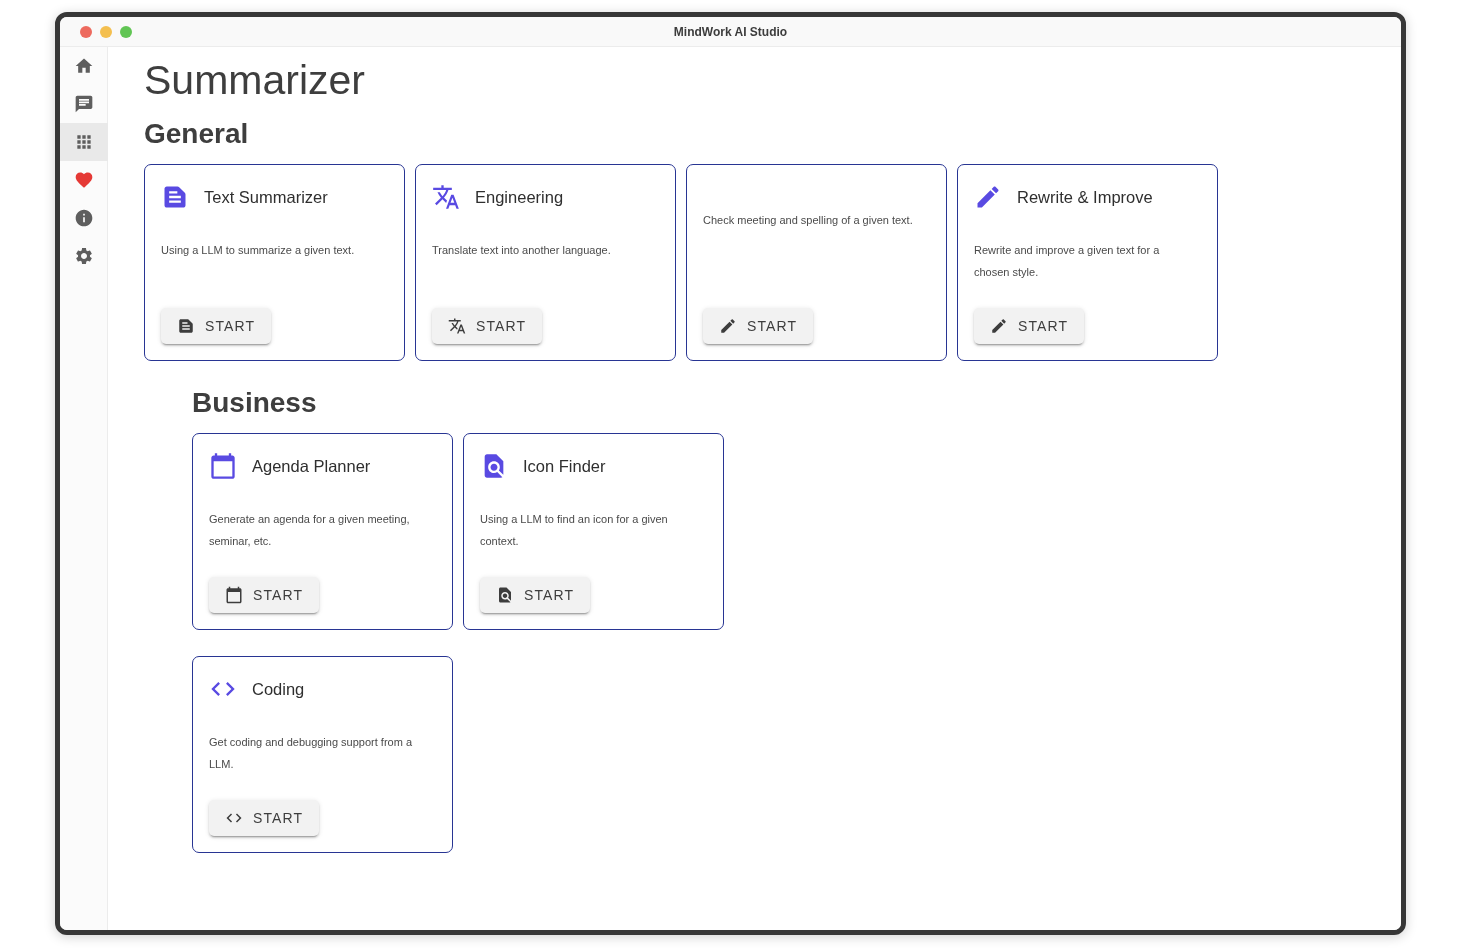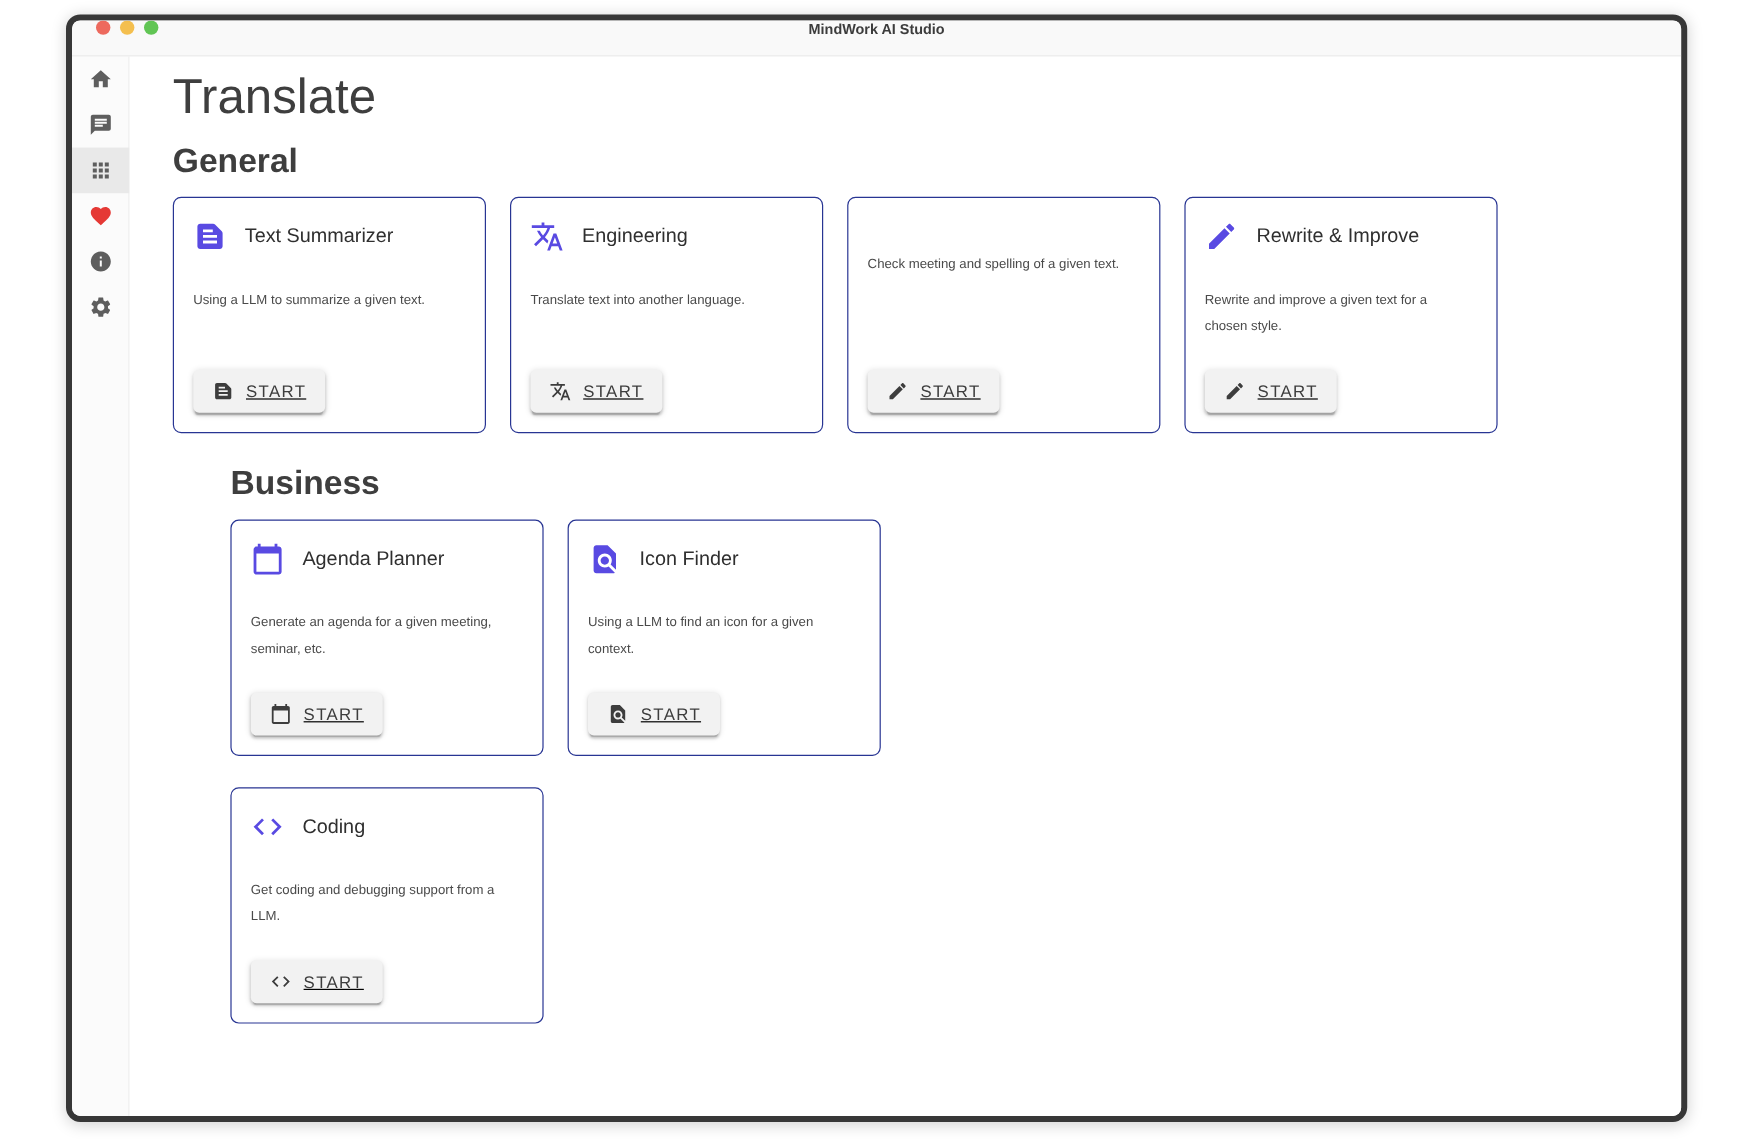--- a/index.html
+++ b/index.html
@@ -9,21 +9,21 @@
     position: absolute; left: 55px; top: 12px; width: 1351px; height: 923px;
     border: 5px solid #373737; border-radius: 12px; background: #ffffff;
     overflow: hidden; box-shadow: 0 2px 12px rgba(0,0,0,0.18);
     display: flex; flex-direction: column;
   }
 
   
   .titlebar {
     height: 30px; flex: 0 0 30px; background: #f9f9f9;
     border-bottom: 1px solid #ececec; position: relative;
-    display: flex; align-items: flex-start; padding: 0 20px;
+    display: flex; align-items: center; padding: 0 20px;
   }
   .traffic { display: flex; gap: 8px; }
   .light { width: 12px; height: 12px; border-radius: 50%; display: inline-block; }
   .tb-title {
     position: absolute; left: 0; right: 0; text-align: center;
     font-size: 12px; font-weight: bold; color: #3c3c3c; pointer-events: none;
   }
 
   
   .win-body { flex: 1; display: flex; min-height: 0; }
@@ -41,21 +41,21 @@
   .side-icon { display: flex; width: 20px; height: 20px; }
   .side-icon svg { width: 20px; height: 20px; }
 
   .main { flex: 1; padding: 6px 36px 20px 36px; overflow: hidden; background: #ffffff; }
 
   .page-title { font-size: 41px; font-weight: 400; color: #3e3e3e; margin: 4px 0 14px 0; }
   .section-title { font-size: 28px; font-weight: 700; color: #3e3e3e; margin: 0 0 14px 0; }
   .section { margin-top: 0; }
   .section + .section { margin-top: 26px; padding-left: 48px; }
 
-  .cards { display: flex; gap: 20px; }
+  .cards { display: flex; gap: 10px; }
 
   .card {
     width: 261px; height: 197px; background: #ffffff;
     border: 1px solid #283593; border-radius: 7px;
     padding: 16px; display: flex; flex-direction: column;
   }
   .card-header { display: flex; align-items: center; gap: 15px; margin-top: 2px; }
   .card-icon { display: flex; width: 28px; height: 28px; }
   .card-icon svg { width: 28px; height: 28px; }
   .card-title { font-size: 16.5px; font-weight: 500; color: #2f2f2f; }
@@ -63,21 +63,20 @@
     margin-top: 28px; font-size: 11px; line-height: 22px; color: #4a4a4a;
     padding-right: 4px;
   }
   .start-btn {
     margin-top: auto; align-self: flex-start;
     display: inline-flex; align-items: center; gap: 10px;
     height: 36px; padding: 0 16px; border: none; border-radius: 5px;
     background: #f2f2f2; cursor: pointer;
     box-shadow: 0 3px 1px -2px rgba(0,0,0,0.2), 0 2px 2px 0 rgba(0,0,0,0.14), 0 1px 5px 0 rgba(0,0,0,0.12);
     font-family: inherit;
-    text-decoration: underline;
   }
   .btn-icon { display: flex; width: 18px; height: 18px; }
   .btn-icon svg { width: 18px; height: 18px; }
   .btn-label { font-size: 14px; font-weight: 500; letter-spacing: 0.08em; color: #3d3d3d; }
 </style>
 </head>
 <body>
 
 <div class="window">
   <div class="titlebar">
@@ -127,21 +126,21 @@
   </div>
         <div class="side-item">
     <span class="side-icon">
             <svg viewBox="0 0 24 24" fill="#5e5e5e" xmlns="http://www.w3.org/2000/svg">
               <path d="M19.14 12.94c.04-.3.06-.61.06-.94 0-.32-.02-.64-.07-.94l2.03-1.58c.18-.14.23-.41.12-.61l-1.92-3.32c-.12-.22-.37-.29-.59-.22l-2.39.96c-.5-.38-1.03-.7-1.62-.94l-.36-2.54c-.04-.24-.24-.41-.48-.41h-3.84c-.24 0-.43.17-.47.41l-.36 2.54c-.59.24-1.13.57-1.62.94l-2.39-.96c-.22-.08-.47 0-.59.22L2.74 8.87c-.12.21-.08.47.12.61l2.03 1.58c-.05.3-.09.63-.09.94s.02.64.07.94l-2.03 1.58c-.18.14-.23.41-.12.61l1.92 3.32c.12.22.37.29.59.22l2.39-.96c.5.38 1.03.7 1.62.94l.36 2.54c.05.24.24.41.48.41h3.84c.24 0 .44-.17.47-.41l.36-2.54c.59-.24 1.13-.56 1.62-.94l2.39.96c.22.08.47 0 .59-.22l1.92-3.32c.12-.22.07-.47-.12-.61l-2.01-1.58zM12 15.6c-1.98 0-3.6-1.62-3.6-3.6s1.62-3.6 3.6-3.6 3.6 1.62 3.6 3.6-1.62 3.6-3.6 3.6z"></path>
             </svg>
           </span>
   </div>
       </nav>
     <main class="main">
-      <h1 class="page-title">Translate</h1>
+      <h1 class="page-title">Summarizer</h1>
       <div id="sections">
           <section class="section">
     <h2 class="section-title">General</h2>
     <div class="cards">
               <div class="card">
     <div class="card-header">
       <span class="card-icon">
                     <svg viewBox="0 0 24 24" fill="#594ae2" xmlns="http://www.w3.org/2000/svg">
                       <path d="M20.41 8.41l-4.83-4.83c-.37-.37-.88-.58-1.41-.58H5c-1.1 0-2 .9-2 2v14c0 1.1.9 2 2 2h14c1.1 0 2-.9 2-2V9.83c0-.53-.21-1.04-.59-1.42zM7 7h7v2H7V7zm10 10H7v-2h10v2zm0-4H7v-2h10v2z"></path>
                     </svg>

